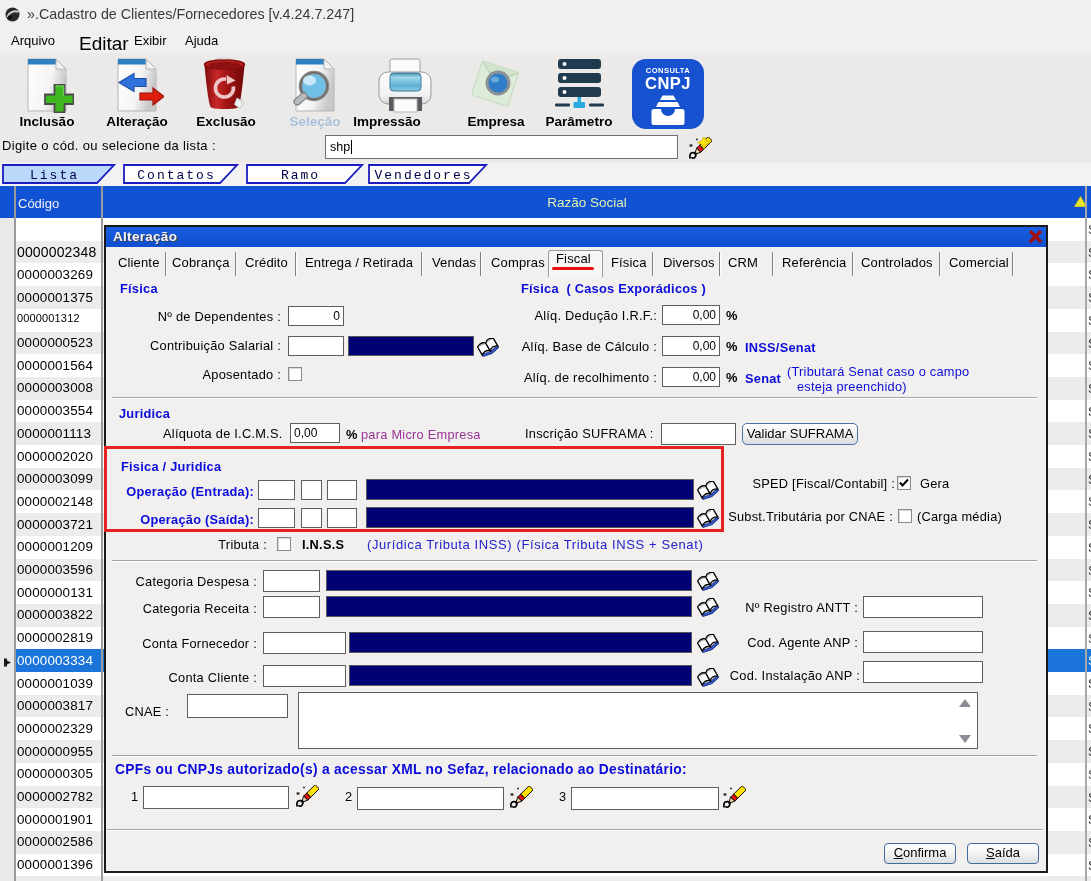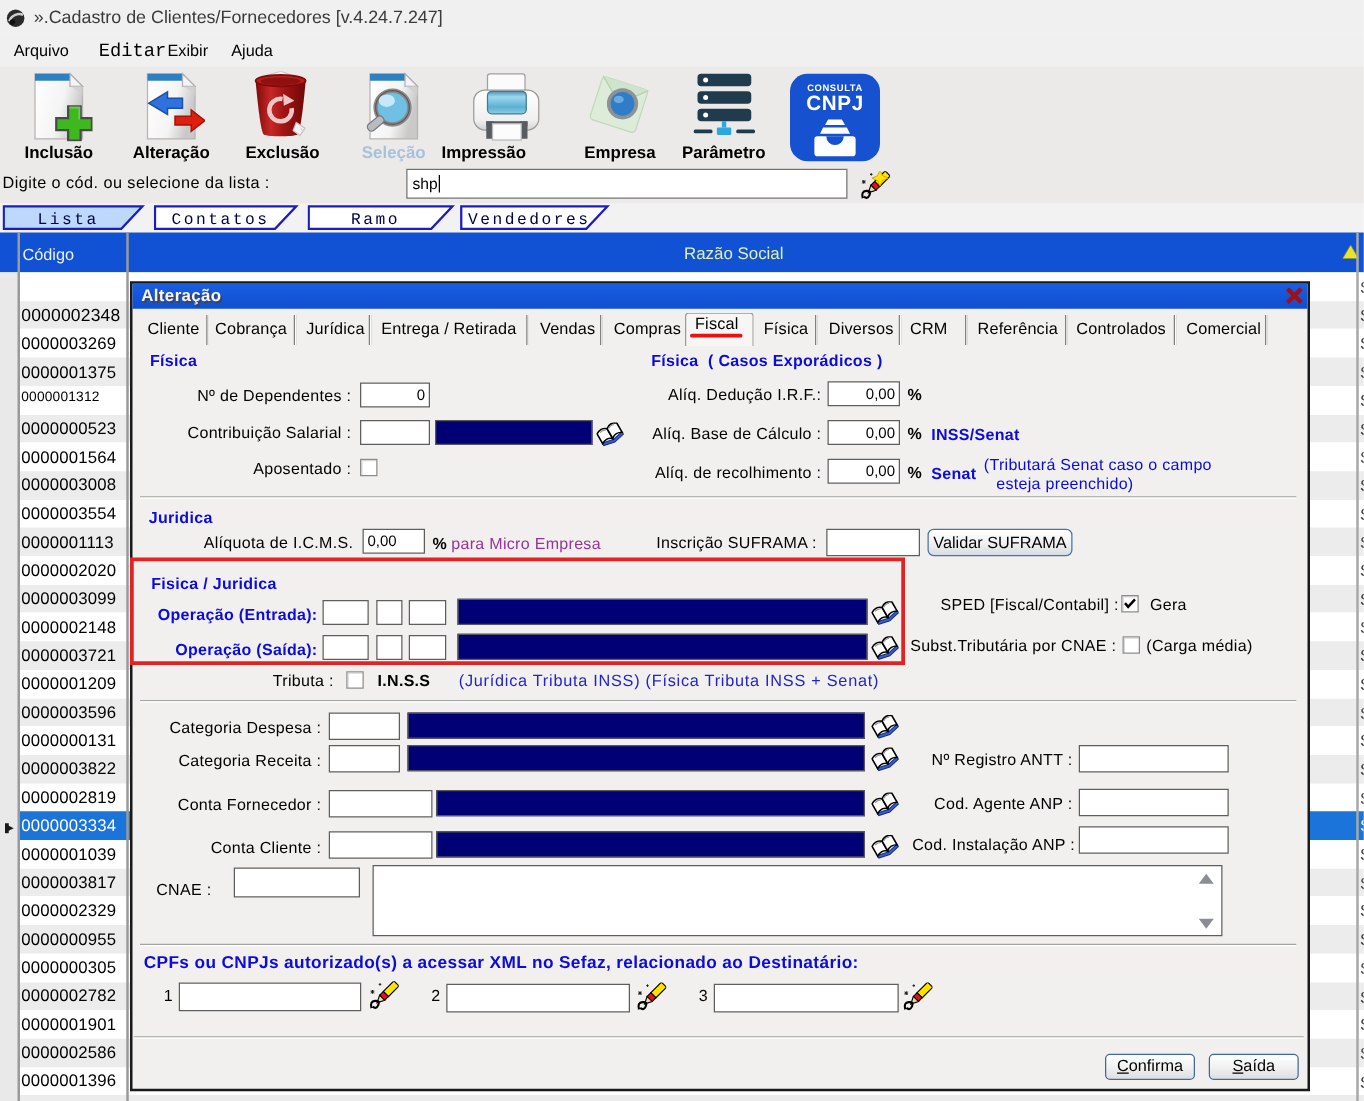--- a/index.html
+++ b/index.html
@@ -20,21 +20,21 @@
 <div class="a" style="left:0;top:0;width:1091px;height:27px;background:#f0f0f0;">
 <svg class="a" style="left:5px;top:7px" width="15" height="15" viewBox="0 0 15 15">
 <circle cx="7.5" cy="7.5" r="7" fill="#2a2a2a"></circle>
 <path d="M2.5 10 C4 5 10 3 13.5 5" stroke="#cccccc" stroke-width="2" fill="none"></path>
 <circle cx="5" cy="10.5" r="2.2" fill="#111"></circle>
 </svg>
 <div class="a" style="left:27px;top:6px;font-size:14.3px;color:#3a3a3a;">».Cadastro de Clientes/Fornecedores [v.4.24.7.247]</div>
 </div>
 <div class="a" style="left:0;top:27px;width:1091px;height:26px;background:#f0f0f0;">
 <div class="a" style="left:11px;top:6px;font-size:13px;">Arquivo</div>
-<div class="a" style="left:79px;top:6px;font-size:15px;font-family:Liberation Mono, monospace;">Editar</div>
+<div class="a" style="left:79px;top:6px;font-size:19px;">Editar</div>
 <div class="a" style="left:134px;top:6px;font-size:13px;">Exibir</div>
 <div class="a" style="left:185px;top:6px;font-size:13px;">Ajuda</div>
 </div>
 <div class="a" style="left:0;top:53px;width:1091px;height:110px;background:#ebeae8;">
 <div class="a" style="left:20px;top:4px;"><svg width="54" height="56" viewBox="0 0 54 56">
 <defs>
           <linearGradient id="pg" x1="0" y1="0" x2="1" y2="0.35">
 <stop offset="0" stop-color="#ffffff"></stop>
             <stop offset="0.65" stop-color="#f4f4f4"></stop>
             <stop offset="1" stop-color="#c9c9c9"></stop>
@@ -299,21 +299,21 @@
   </svg>
 <div class="a" style="left:104px;top:225px;width:944px;height:648px;background:#f1f0ee;border:2px solid #1a1a1a;">
 <div class="a" style="left:0;top:0;width:940px;height:20px;background:linear-gradient(180deg,#1a5ee2,#0f4ecf);"></div>
 <div class="a" style="left:7px;top:2px;font-size:13.5px;font-weight:bold;color:#f4f4f8;text-shadow:1.3px 1.3px 0 #3c4450;letter-spacing:.3px;">Alteração</div>
 <svg class="a" style="left:922px;top:3px" width="15" height="14" viewBox="0 0 15 14">
 <path d="M2 1 L13 12 M13 1 L2 12" stroke="#a01010" stroke-width="3.4"></path>
     </svg>
 <div class="a" style="left:442px;top:23px;width:55px;height:27px;background:#f7f6f4;border:1px solid #9a9a9a;border-bottom:none;border-radius:3px 3px 0 0;"></div>
 <div class="lbl" style="left:12px;top:28px;font-size:13px;letter-spacing:0.15px;">Cliente</div>
 <div class="lbl" style="left:66px;top:28px;font-size:13px;letter-spacing:0.15px;">Cobrança</div>
-<div class="lbl" style="left:139px;top:28px;font-size:13px;letter-spacing:0.15px;">Jurídica</div>
+<div class="lbl" style="left:139px;top:28px;font-size:13px;letter-spacing:0.15px;">Crédito</div>
 <div class="lbl" style="left:199px;top:28px;font-size:13px;letter-spacing:0.15px;">Entrega / Retirada</div>
 <div class="lbl" style="left:326px;top:28px;font-size:13px;letter-spacing:0.15px;">Vendas</div>
 <div class="lbl" style="left:385px;top:28px;font-size:13px;letter-spacing:0.15px;">Compras</div>
 <div class="lbl" style="left:450px;top:24px;font-size:13px;letter-spacing:0.15px;">Fiscal</div>
 <div class="lbl" style="left:505px;top:28px;font-size:13px;letter-spacing:0.15px;">Física</div>
 <div class="lbl" style="left:557px;top:28px;font-size:13px;letter-spacing:0.15px;">Diversos</div>
 <div class="lbl" style="left:622px;top:28px;font-size:13px;letter-spacing:0.15px;">CRM</div>
 <div class="lbl" style="left:676px;top:28px;font-size:13px;letter-spacing:0.15px;">Referência</div>
 <div class="lbl" style="left:755px;top:28px;font-size:13px;letter-spacing:0.15px;">Controlados</div>
 <div class="lbl" style="left:843px;top:28px;font-size:13px;letter-spacing:0.15px;">Comercial</div>

